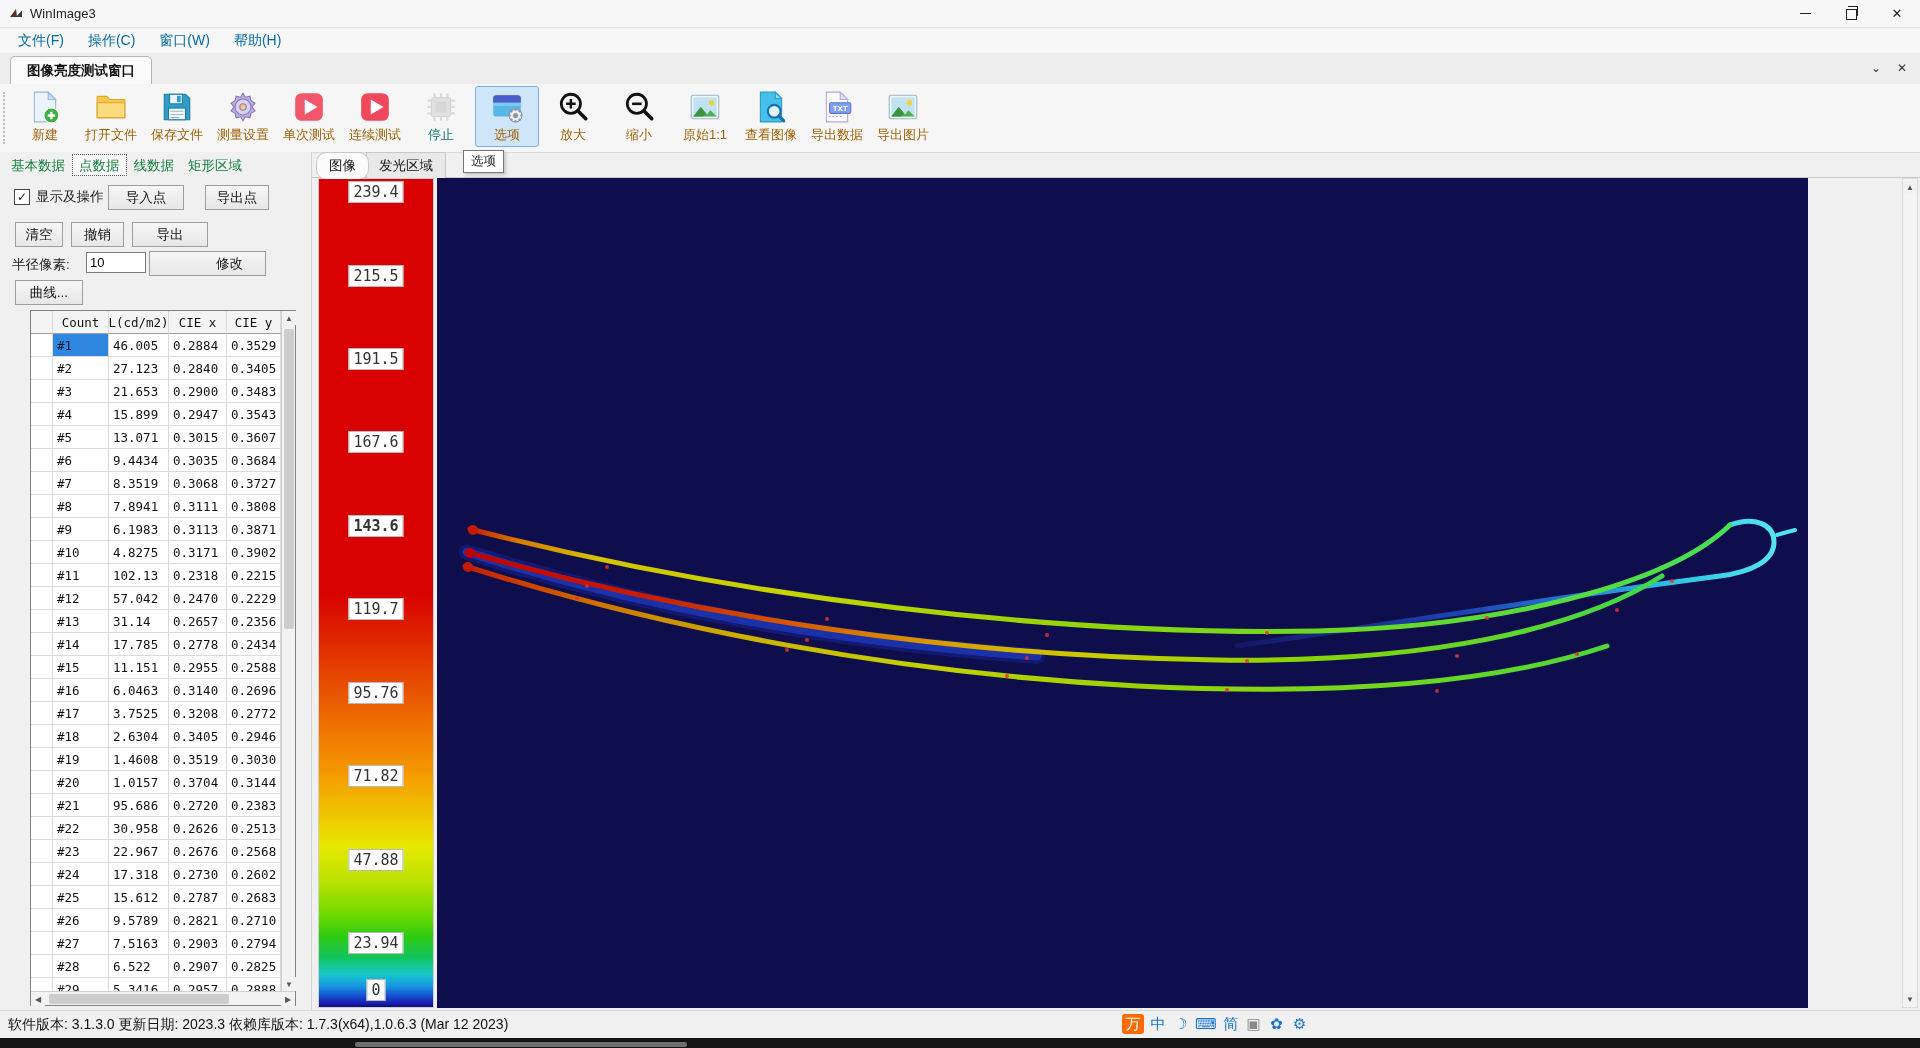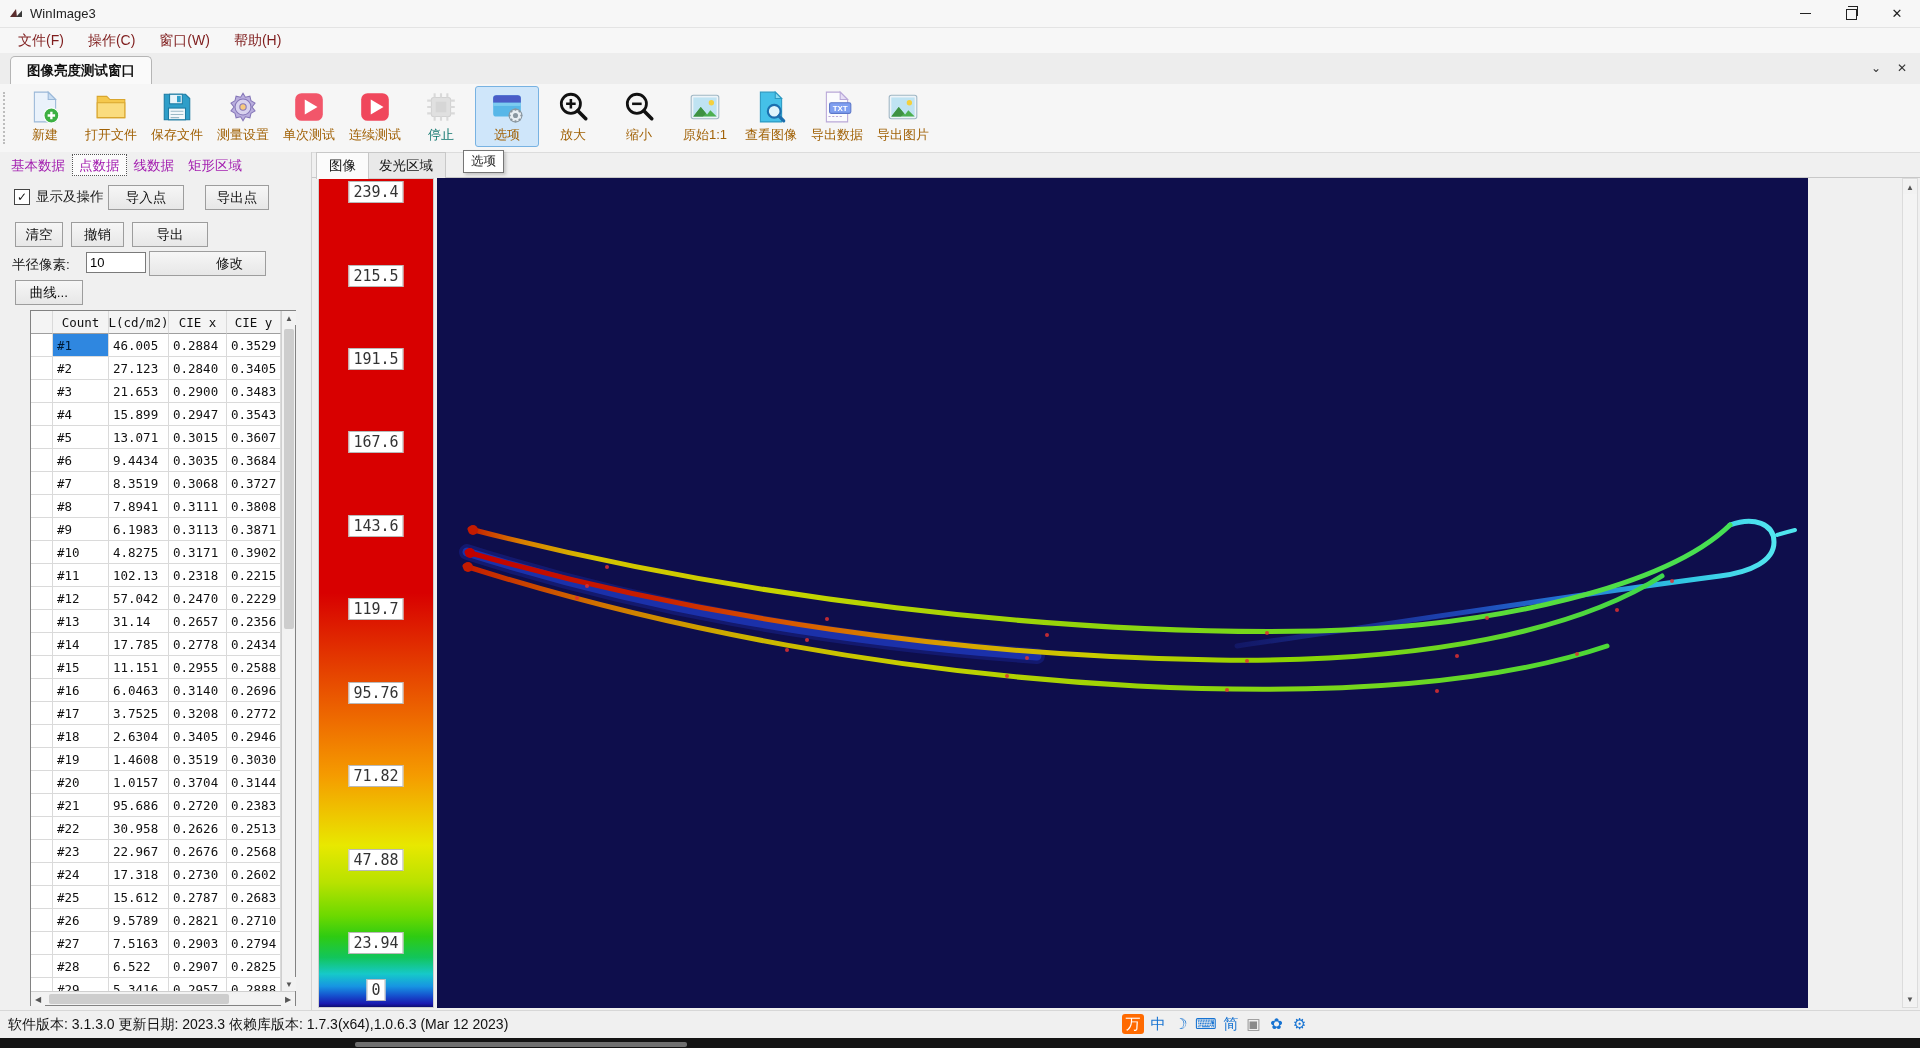--- a/index.html
+++ b/index.html
@@ -12,21 +12,21 @@
   .appicon{width:16px;height:16px;margin:0 6px 0 8px;}
   .title-text{font-size:13px;color:#222;}
   .wincontrols{position:absolute;right:0;top:0;height:27px;display:flex;}
   .wbtn{width:46px;height:27px;display:flex;align-items:center;justify-content:center;color:#222;}
   .wbtn .minbar{width:11px;height:1px;background:#222;}
   .restore{position:relative;width:9px;height:9px;border:1px solid #222;background:#f7f7f7;margin-top:2px;}
   .restore:before{content:"";position:absolute;left:1px;top:-4px;width:9px;height:9px;border:1px solid #222;border-bottom:none;border-left:none;}
   .wbtn.close{font-size:13px;}
   
   .menubar{position:absolute;left:0;top:28px;width:1920px;height:25px;background:#f7f7f7;display:flex;align-items:center;padding-left:6px;}
-  .menu-item{padding:3px 12px;font-size:14px;color:#7f1d1d;}
+  .menu-item{padding:3px 12px;font-size:14px;color:#0369a1;}
   
   .mditabs{position:absolute;left:0;top:53px;width:1920px;height:31px;background:#ededed;border-bottom:1px solid #d2d2d2;}
   .mditab{position:absolute;left:10px;bottom:0;height:27px;padding:0 16px;background:#fafafa;
           border:1px solid #b5b5b5;border-bottom:none;border-radius:5px 5px 0 0;
           display:flex;align-items:center;font-size:13.5px;font-weight:bold;color:#111;}
   .mdictrl{position:absolute;top:5px;width:20px;height:20px;display:flex;align-items:center;justify-content:center;color:#333;font-size:12px;}
   
   .toolbar{position:absolute;left:0;top:84px;width:1920px;height:68px;background:#f6f6f6;
            border-bottom:1px solid #dcdcdc;display:flex;align-items:flex-start;padding-left:12px;}
   .grip{position:absolute;left:3px;top:92px;height:52px;border-left:2px dotted #bdbdbd;}
@@ -37,21 +37,21 @@
   .tbtn .tlabel{font-size:13px;margin-top:2px;color:#a16207;white-space:nowrap;}
   .tbtn.selected{background:#cfe6fa;border-color:#77b2e2;}
   .tbtn.disabled .tlabel{color:#0f766e;}
   .tbtn.disabled .ticon{opacity:.55;filter:grayscale(1);}
   
   .tooltip{position:absolute;left:463px;top:150px;background:#ffffff;border:1px solid #767676;
            padding:2px 7px;font-size:12.5px;color:#222;z-index:50;box-shadow:2px 2px 3px rgba(0,0,0,.18);}
   
   .left-panel{position:absolute;left:0;top:152px;width:311px;height:858px;background:#f0f0f0;border-right:1px solid #d2d2d2;}
   .ltabs{position:absolute;left:4px;top:2px;display:flex;height:22px;}
-  .ltab{padding:2px 6px;font-size:13.5px;color:#a21caf;border:1px solid transparent;}
+  .ltab{padding:2px 6px;font-size:13.5px;color:#15803d;border:1px solid transparent;}
   .ltab.active{background:#fbfbfb;border:1px dotted #555;}
   .chkrow{position:absolute;left:14px;top:36px;display:flex;align-items:center;}
   .checkbox{width:14px;height:14px;background:#fff;border:1px solid #444;display:flex;align-items:center;justify-content:center;font-size:12px;color:#111;margin-right:6px;}
   .wbutton{position:absolute;height:23px;background:linear-gradient(#f6f6f6,#e7e7e7);border:1px solid #9d9d9d;
            display:flex;align-items:center;justify-content:center;font-size:13.5px;color:#111;}
   .radlabel{position:absolute;left:12px;top:104px;font-size:13.5px;}
   .radinput{position:absolute;left:86px;top:100px;width:52px;height:19px;border:1px solid #7a7a7a;background:#fff;
             font-size:13px;padding:0 3px;font-family:"Liberation Sans","DejaVu Sans",sans-serif;}
   
   .ptable{position:absolute;left:30px;top:158px;width:266px;height:696px;background:#fff;border:1px solid #828282;box-sizing:border-box;}
@@ -503,30 +503,30 @@
       </div>
       <div class="hscroll">
         <div class="sarrow" style="left:0;top:0;">◀</div>
         <div class="sthumb" style="left:18px;top:2px;width:180px;height:10px;"></div>
         <div class="sarrow" style="right:0;top:0;">▶</div>
       </div>
     </div>
   </div>
 
   <div class="vtabs" id="vtabs">
-      <div class="vtab active" style="left: 4px; min-width: 48px;">图像</div>
+      <div class="vtab active" style="left: 4px; min-width: 48px; border-radius: 10px;">图像</div>
       <div class="vtab" style="left: 54px; min-width: 66px;">发光区域</div>
     </div>
 
   <div class="colorbar" id="colorbar">
       <div class="cb-label" style="top: 2px;">239.4</div>
       <div class="cb-label" style="top: 86px;">215.5</div>
       <div class="cb-label" style="top: 169px;">191.5</div>
       <div class="cb-label" style="top: 252px;">167.6</div>
-      <div class="cb-label" style="top: 336px;">143.6</div>
+      <div class="cb-label" style="top: 336px; font-weight: bold;">143.6</div>
       <div class="cb-label" style="top: 419px;">119.7</div>
       <div class="cb-label" style="top: 503px;">95.76</div>
       <div class="cb-label" style="top: 586px;">71.82</div>
       <div class="cb-label" style="top: 670px;">47.88</div>
       <div class="cb-label" style="top: 753px;">23.94</div>
       <div class="cb-label" style="top: 800px;">0</div>
     </div>
 
   <div class="image-panel">
     <svg width="1371" height="830" viewBox="0 0 1371 830">

